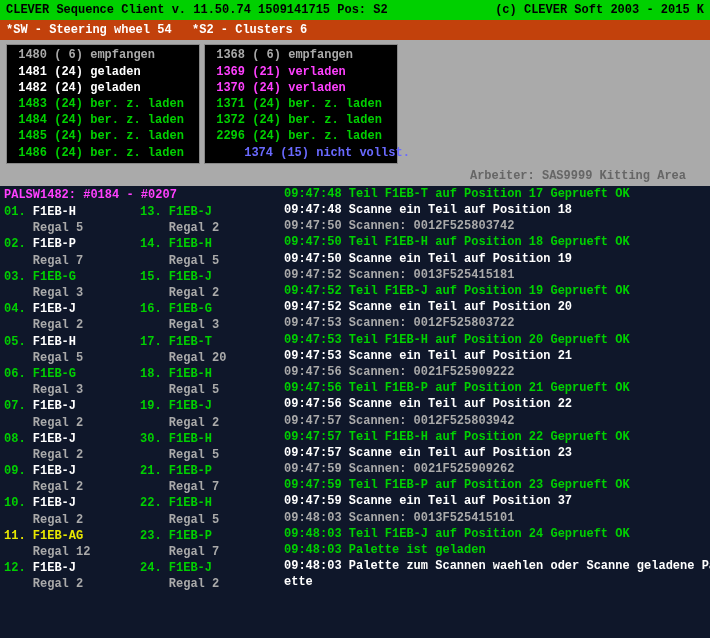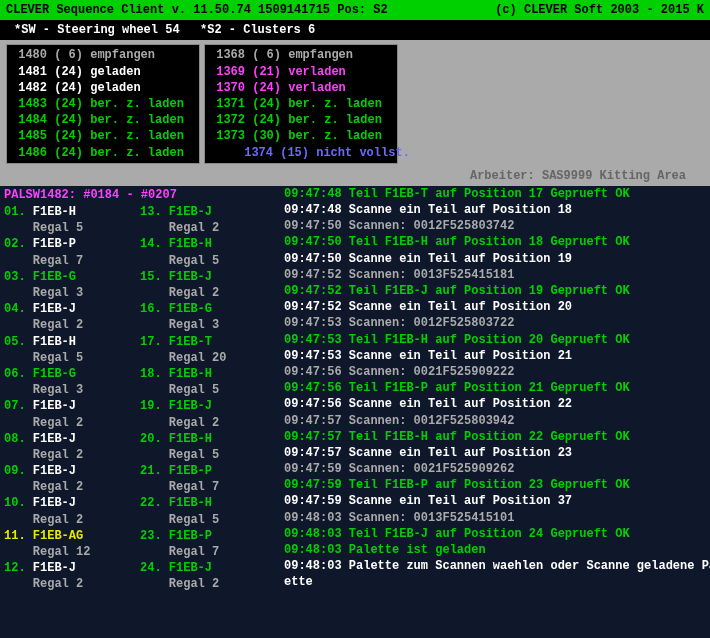--- a/index.html
+++ b/index.html
@@ -15,24 +15,24 @@
   }
   .header-bar {
     background: #00d000;
     color: #000;
     padding: 2px 6px;
     display: flex;
     justify-content: space-between;
     white-space: nowrap;
   }
   .panel-heads {
-    background: #000000;
+    background: #c2410c;
     color: #fff;
     display: flex;
-    padding: 2px 14px;
+    padding: 2px 6px;
   }
   .panel-head-left { width: 186px; }
   .panel-head-right { flex: 0 0 auto; }
   .upper {
     display: flex;
     gap: 4px;
     padding: 4px 6px 2px;
   }
   .seq-box {
     background: #000;
@@ -114,21 +114,21 @@
       <div class="seq-row c-green"> 1484 (24) ber. z. laden</div>
       <div class="seq-row c-green"> 1485 (24) ber. z. laden</div>
       <div class="seq-row c-green"> 1486 (24) ber. z. laden</div>
     </div>
   <div class="seq-box" id="seq-right">
       <div class="seq-row c-dim"> 1368 ( 6) empfangen</div>
       <div class="seq-row c-magenta"> 1369 (21) verladen</div>
       <div class="seq-row c-magenta"> 1370 (24) verladen</div>
       <div class="seq-row c-green"> 1371 (24) ber. z. laden</div>
       <div class="seq-row c-green"> 1372 (24) ber. z. laden</div>
-      <div class="seq-row c-green"> 1373 (30) ber. z. laden</div>
+      <div class="seq-row c-green"> 2296 (24) ber. z. laden</div>
       <div class="seq-row c-blue"> 1374 (15) nicht vollst.</div>
     </div>
 </div>
 
 <div class="arbeiter">Arbeiter: SAS9999 Kitting Area</div>
 
 <div class="lower">
   <div class="parts">
     <div class="parts-title">PALSW1482: #0184 - #0207</div>
     <div class="parts-cols">
@@ -166,21 +166,21 @@
           <div class="part-line"><span class="part-num c-green">15. </span><span class="part-txt c-green">F1EB-J</span></div>
           <div class="regal">    Regal 2</div>
           <div class="part-line"><span class="part-num c-green">16. </span><span class="part-txt c-green">F1EB-G</span></div>
           <div class="regal">    Regal 3</div>
           <div class="part-line"><span class="part-num c-green">17. </span><span class="part-txt c-green">F1EB-T</span></div>
           <div class="regal">    Regal 20</div>
           <div class="part-line"><span class="part-num c-green">18. </span><span class="part-txt c-green">F1EB-H</span></div>
           <div class="regal">    Regal 5</div>
           <div class="part-line"><span class="part-num c-green">19. </span><span class="part-txt c-green">F1EB-J</span></div>
           <div class="regal">    Regal 2</div>
-          <div class="part-line"><span class="part-num c-green">20. </span><span class="part-txt c-green">F1EB-H</span></div>
+          <div class="part-line"><span class="part-num c-green">30. </span><span class="part-txt c-green">F1EB-H</span></div>
           <div class="regal">    Regal 5</div>
           <div class="part-line"><span class="part-num c-green">21. </span><span class="part-txt c-green">F1EB-P</span></div>
           <div class="regal">    Regal 7</div>
           <div class="part-line"><span class="part-num c-green">22. </span><span class="part-txt c-green">F1EB-H</span></div>
           <div class="regal">    Regal 5</div>
           <div class="part-line"><span class="part-num c-green">23. </span><span class="part-txt c-green">F1EB-P</span></div>
           <div class="regal">    Regal 7</div>
           <div class="part-line"><span class="part-num c-green">24. </span><span class="part-txt c-green">F1EB-J</span></div>
           <div class="regal">    Regal 2</div>
         </div>

